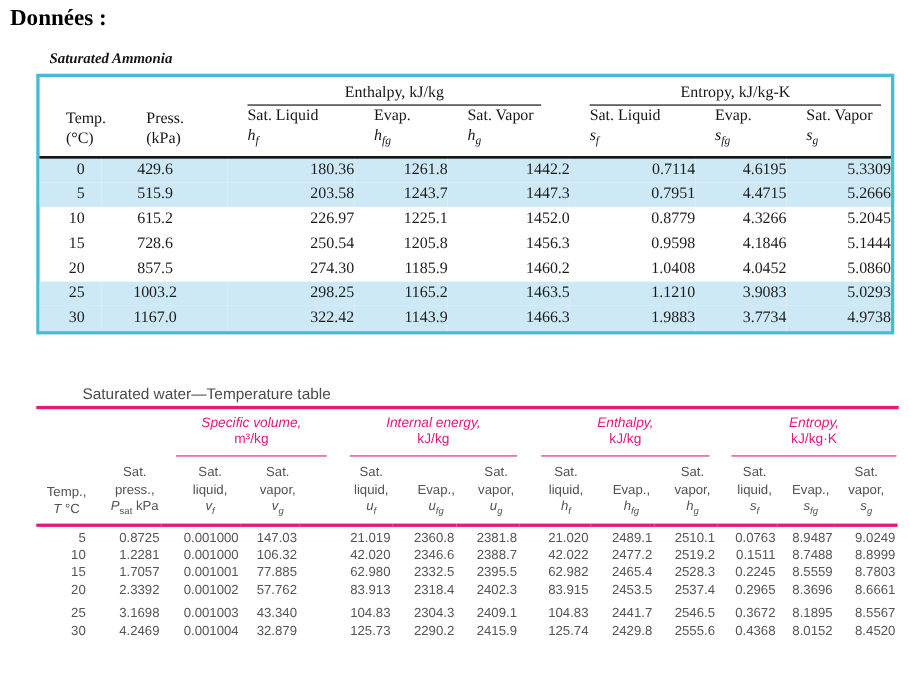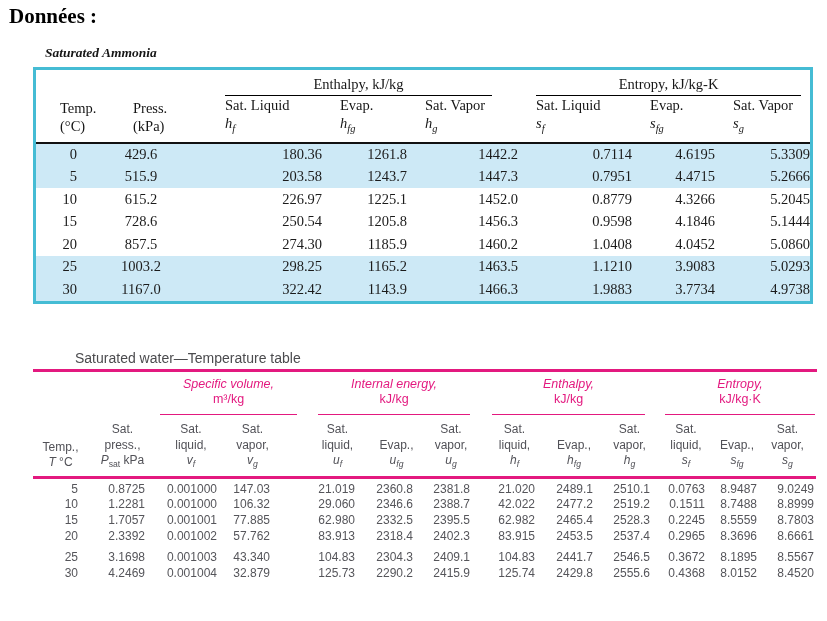--- a/index.html
+++ b/index.html
@@ -354,21 +354,21 @@
           <td class="wd10">2510.1</td>
           <td class="wd11">0.0763</td>
           <td class="wd12">8.9487</td>
           <td class="wd13">9.0249</td>
         </tr>
         <tr>
           <td class="wd1">10</td>
           <td class="wd2">1.2281</td>
           <td class="wd3">0.001000</td>
           <td class="wd4">106.32</td>
-          <td class="wd5">29.060</td>
+          <td class="wd5">42.020</td>
           <td class="wd6">2346.6</td>
           <td class="wd7">2388.7</td>
           <td class="wd8">42.022</td>
           <td class="wd9">2477.2</td>
           <td class="wd10">2519.2</td>
           <td class="wd11">0.1511</td>
           <td class="wd12">8.7488</td>
           <td class="wd13">8.8999</td>
         </tr>
         <tr>

